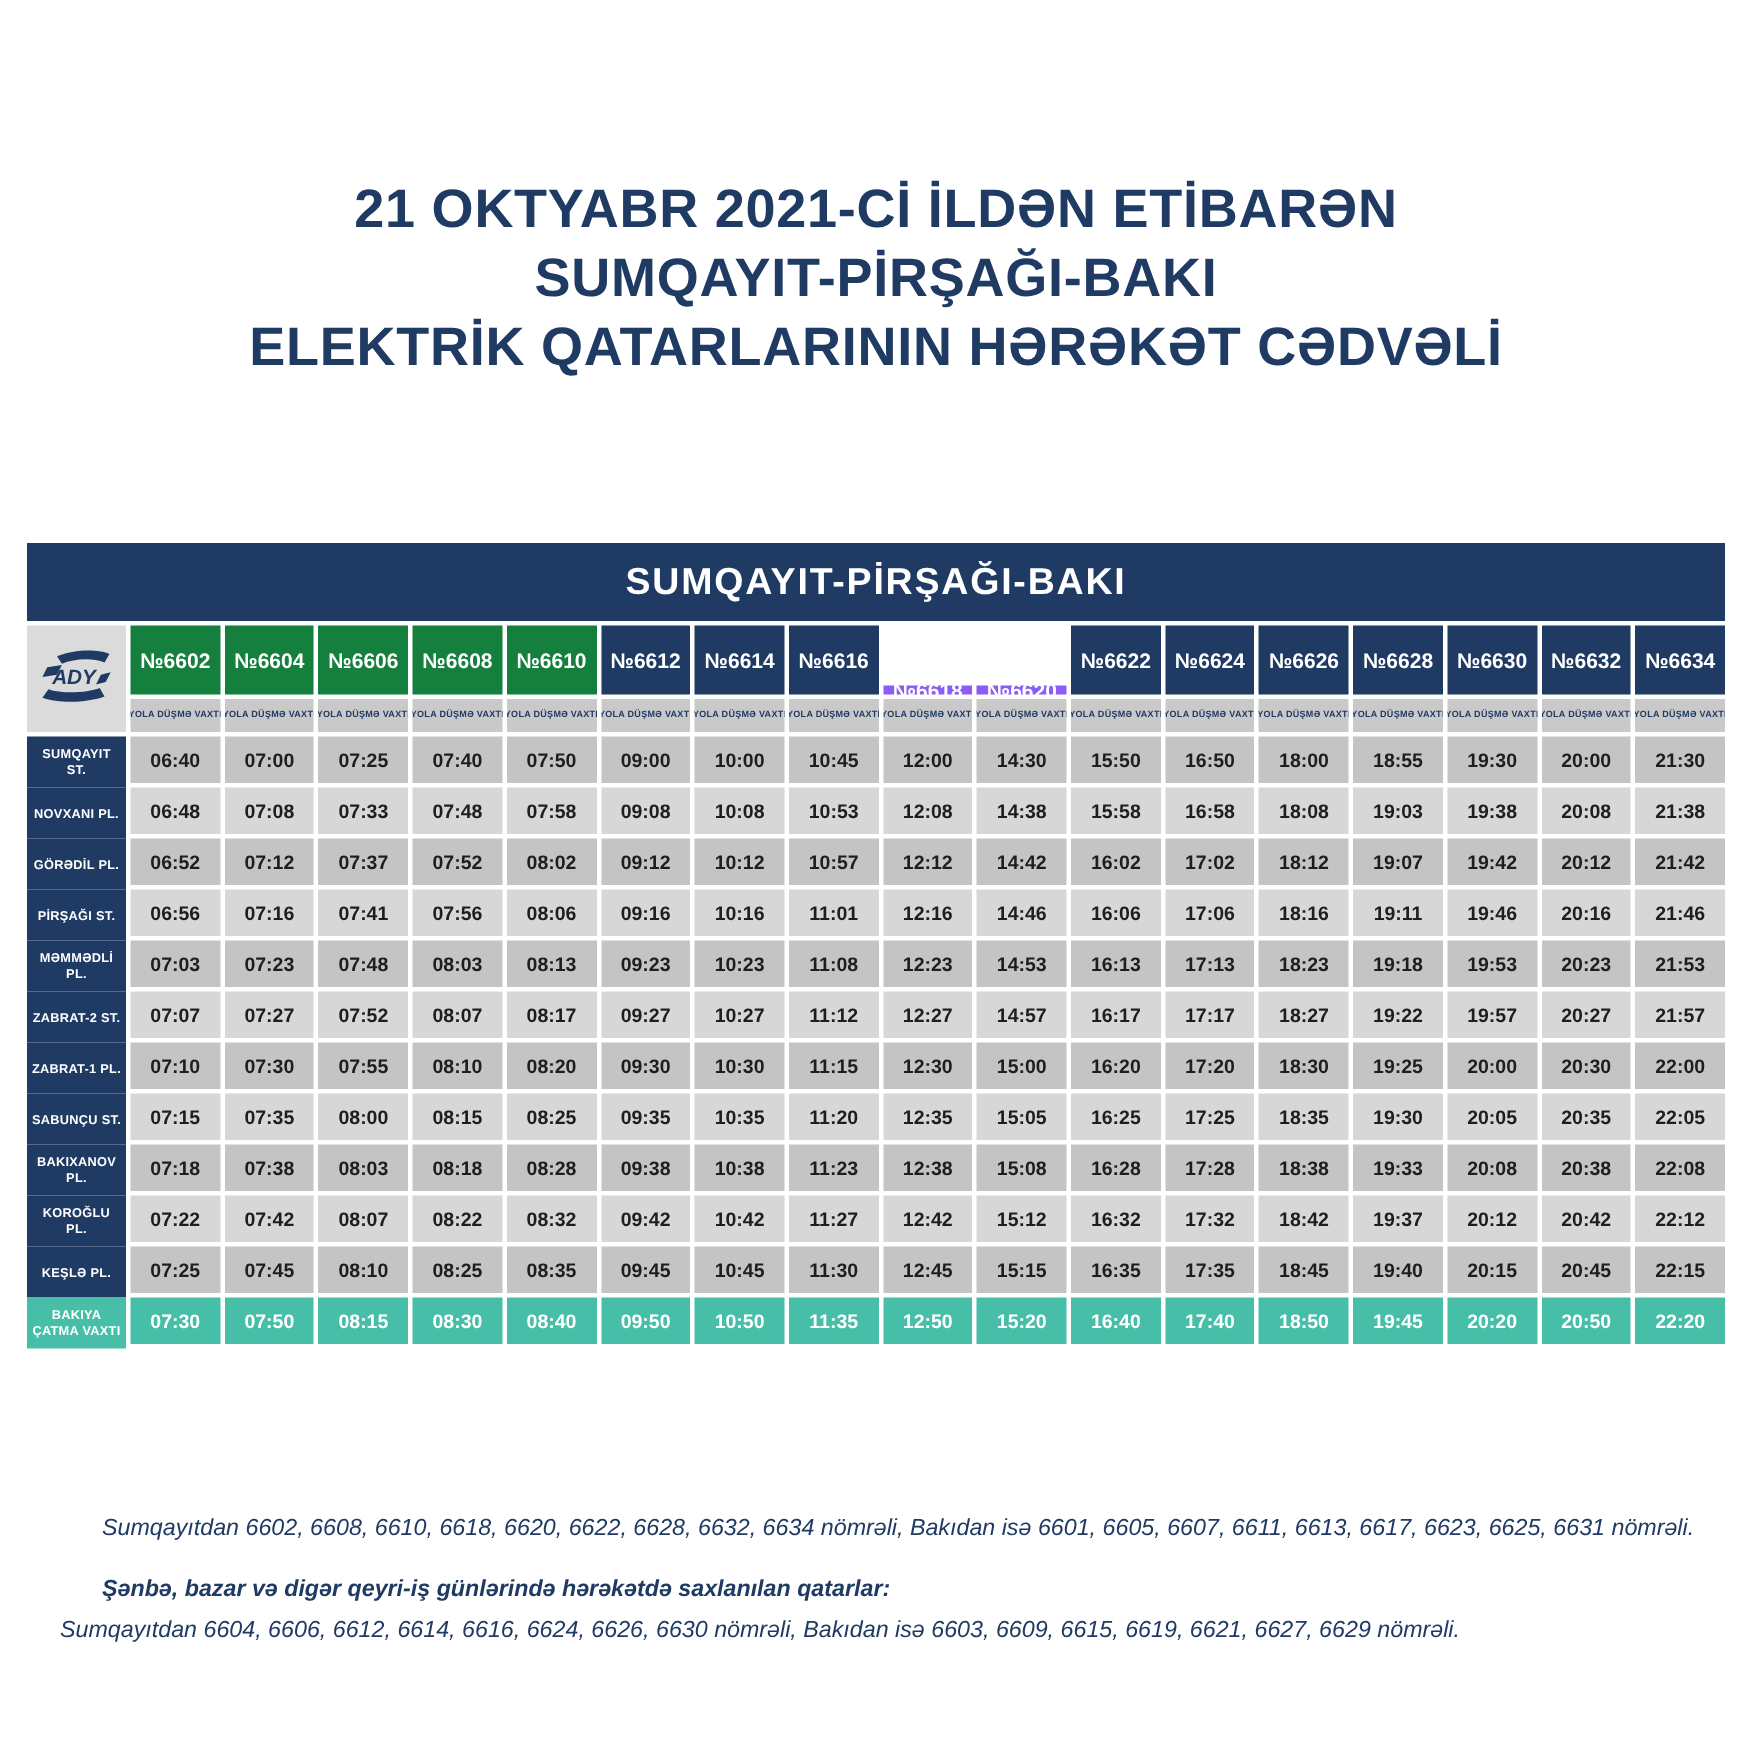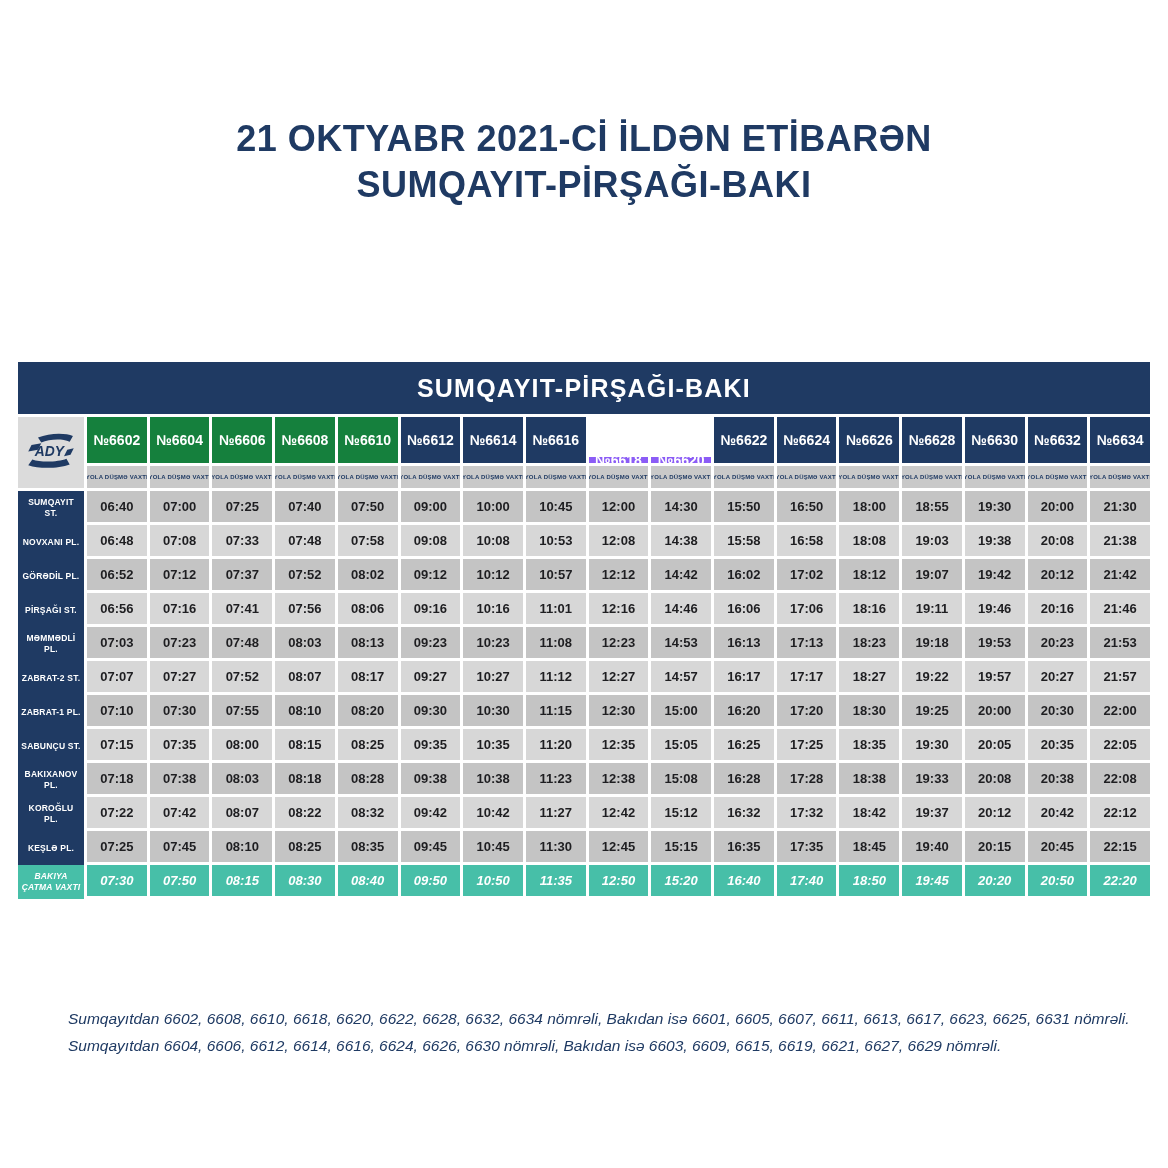--- a/index.html
+++ b/index.html
@@ -40,40 +40,41 @@
     background:#C9C9C9; color:#1F3A63; font-weight:bold;
     font-size:6px; letter-spacing:0.2px; white-space:nowrap; overflow:hidden;
   }
   .station {
     background:#1F3A63; color:#ffffff; font-weight:bold;
     font-size:8.5px; line-height:1.25; letter-spacing:0.2px; padding:17px 3px;
   }
   .time { color:#1E1E21; font-weight:bold; font-size:13px; }
   .time.dark  { background:#C4C4C4; }
   .time.light { background:#D7D7D7; }
-  .arrive { background:#47BFA8 !important; color:#ffffff !important;font-style:italic; }
+  .arrive { background:#47BFA8 !important; color:#ffffff !important; }
   
   .notes {
     position:absolute; left:24px; top:1002px; width:1120px;
     font-style:italic; color:#1F3A63; font-size:15.5px; line-height:21px;
   }
   .note-title { font-weight:bold; }
   .note-label { color:#35B5A0; font-weight:bold; }
   .note-body { margin-left:44px; margin-top:6px; }
   .note-row2 { margin-top:20px; margin-left:44px; }
-  .note-body2 { margin-left:44px; margin-top:6px; }
+  .note-body2 { margin-left:16px; margin-top:6px; }
 </style>
 </head>
 <body>
 
 <div class="page">
 
   <div class="title-block">
     <div>21 OKTYABR 2021-Cİ İLDƏN ETİBARƏN</div>
     <div>SUMQAYIT-PİRŞAĞI-BAKI</div>
+    <div>ELEKTRİK QATARLARININ HƏRƏKƏT CƏDVƏLİ</div>
   </div>
 
   <div class="table-wrap">
     <div class="route-bar">
       <span>SUMQAYIT-PİRŞAĞI-BAKI</span>
     </div>
     <div class="grid">
       <div class="cell logo-cell">
         <svg width="52" height="46" viewBox="0 0 64 56">
           <g fill="#1F3A63">
@@ -334,16 +335,17 @@
         <div class="cell time light arrive">18:50</div>
         <div class="cell time light arrive">19:45</div>
         <div class="cell time light arrive">20:20</div>
         <div class="cell time light arrive">20:50</div>
         <div class="cell time light arrive">22:20</div>
       </div>
   </div>
 
   <div class="notes">
     <div class="note-body">Sumqayıtdan 6602, 6608, 6610, 6618, 6620, 6622, 6628, 6632, 6634 nömrəli, Bakıdan isə  6601, 6605, 6607, 6611, 6613, 6617, 6623, 6625, 6631 nömrəli.</div>
+    <div class="note-row2 note-title">Şənbə, bazar və digər qeyri-iş günlərində hərəkətdə saxlanılan qatarlar:</div>
     <div class="note-body2">Sumqayıtdan 6604, 6606, 6612, 6614, 6616, 6624, 6626, 6630 nömrəli, Bakıdan isə 6603, 6609, 6615, 6619, 6621, 6627, 6629 nömrəli.</div>
   </div>
 
 </div>
 
 </body></html>

